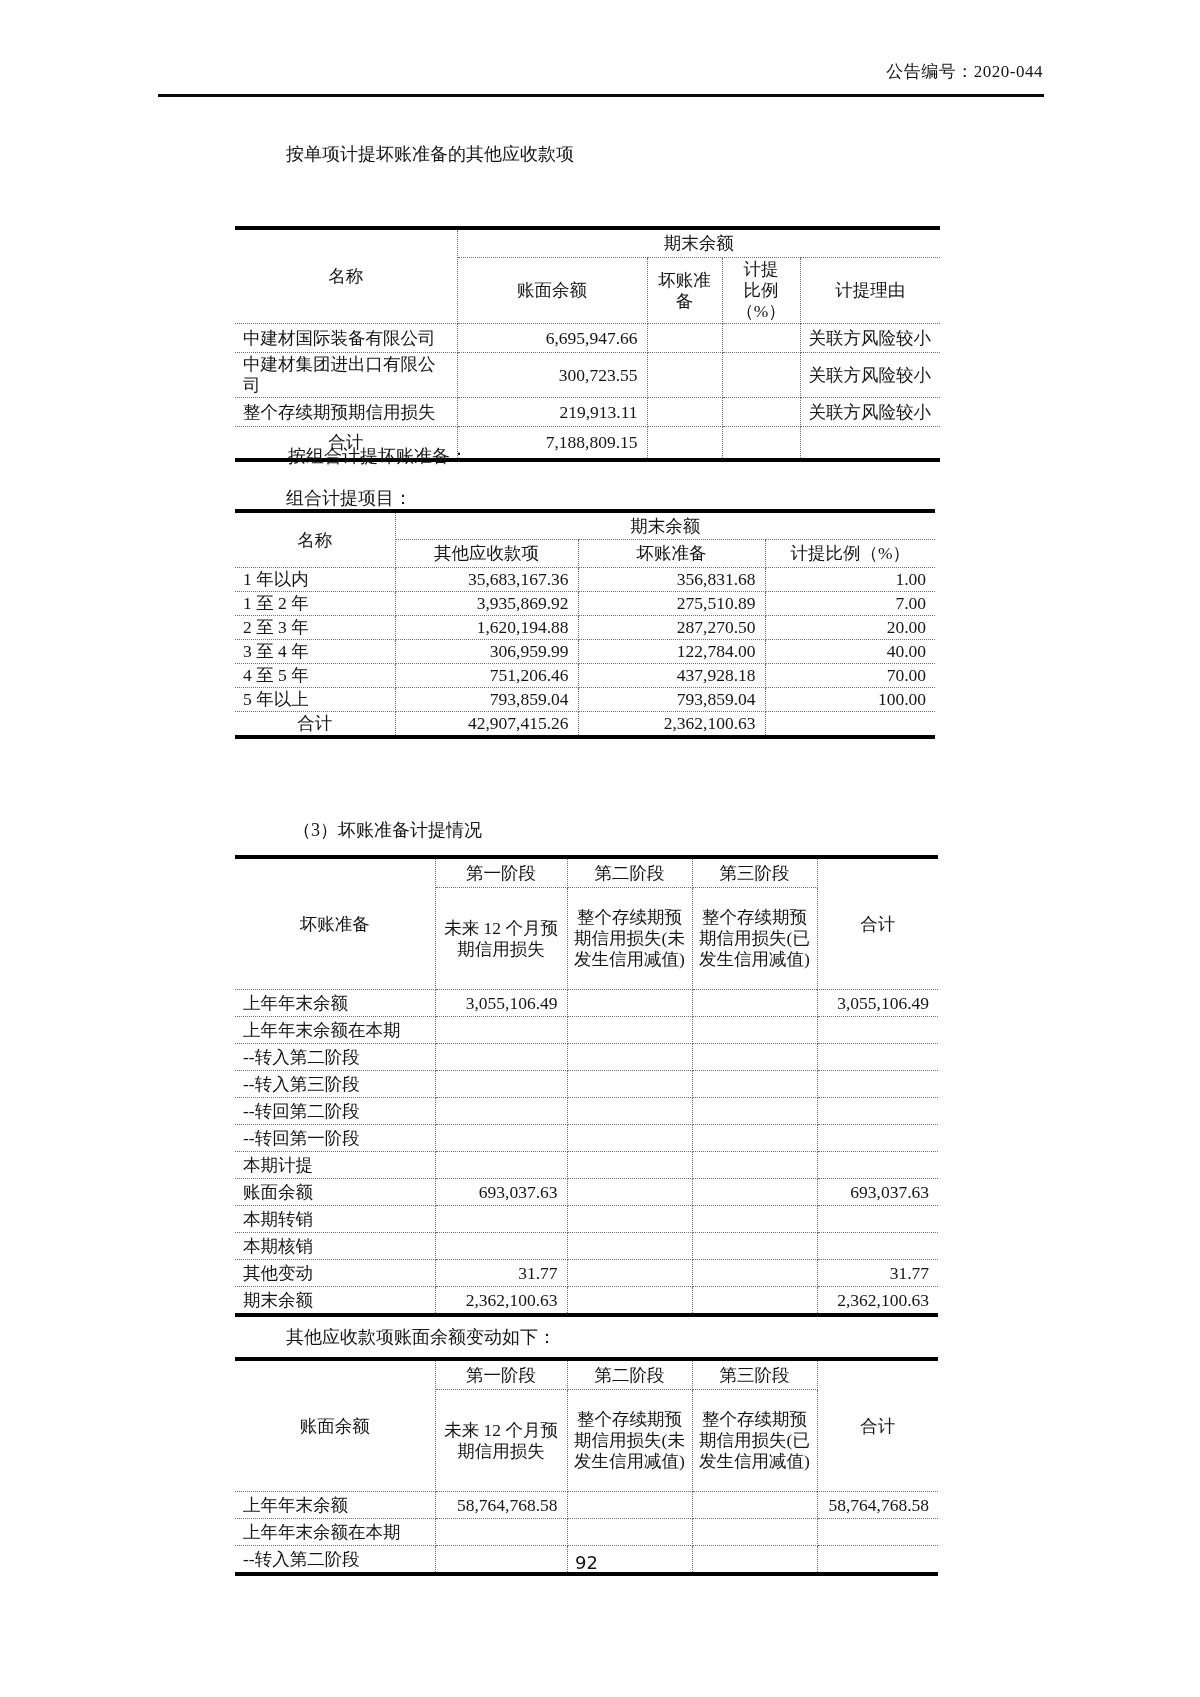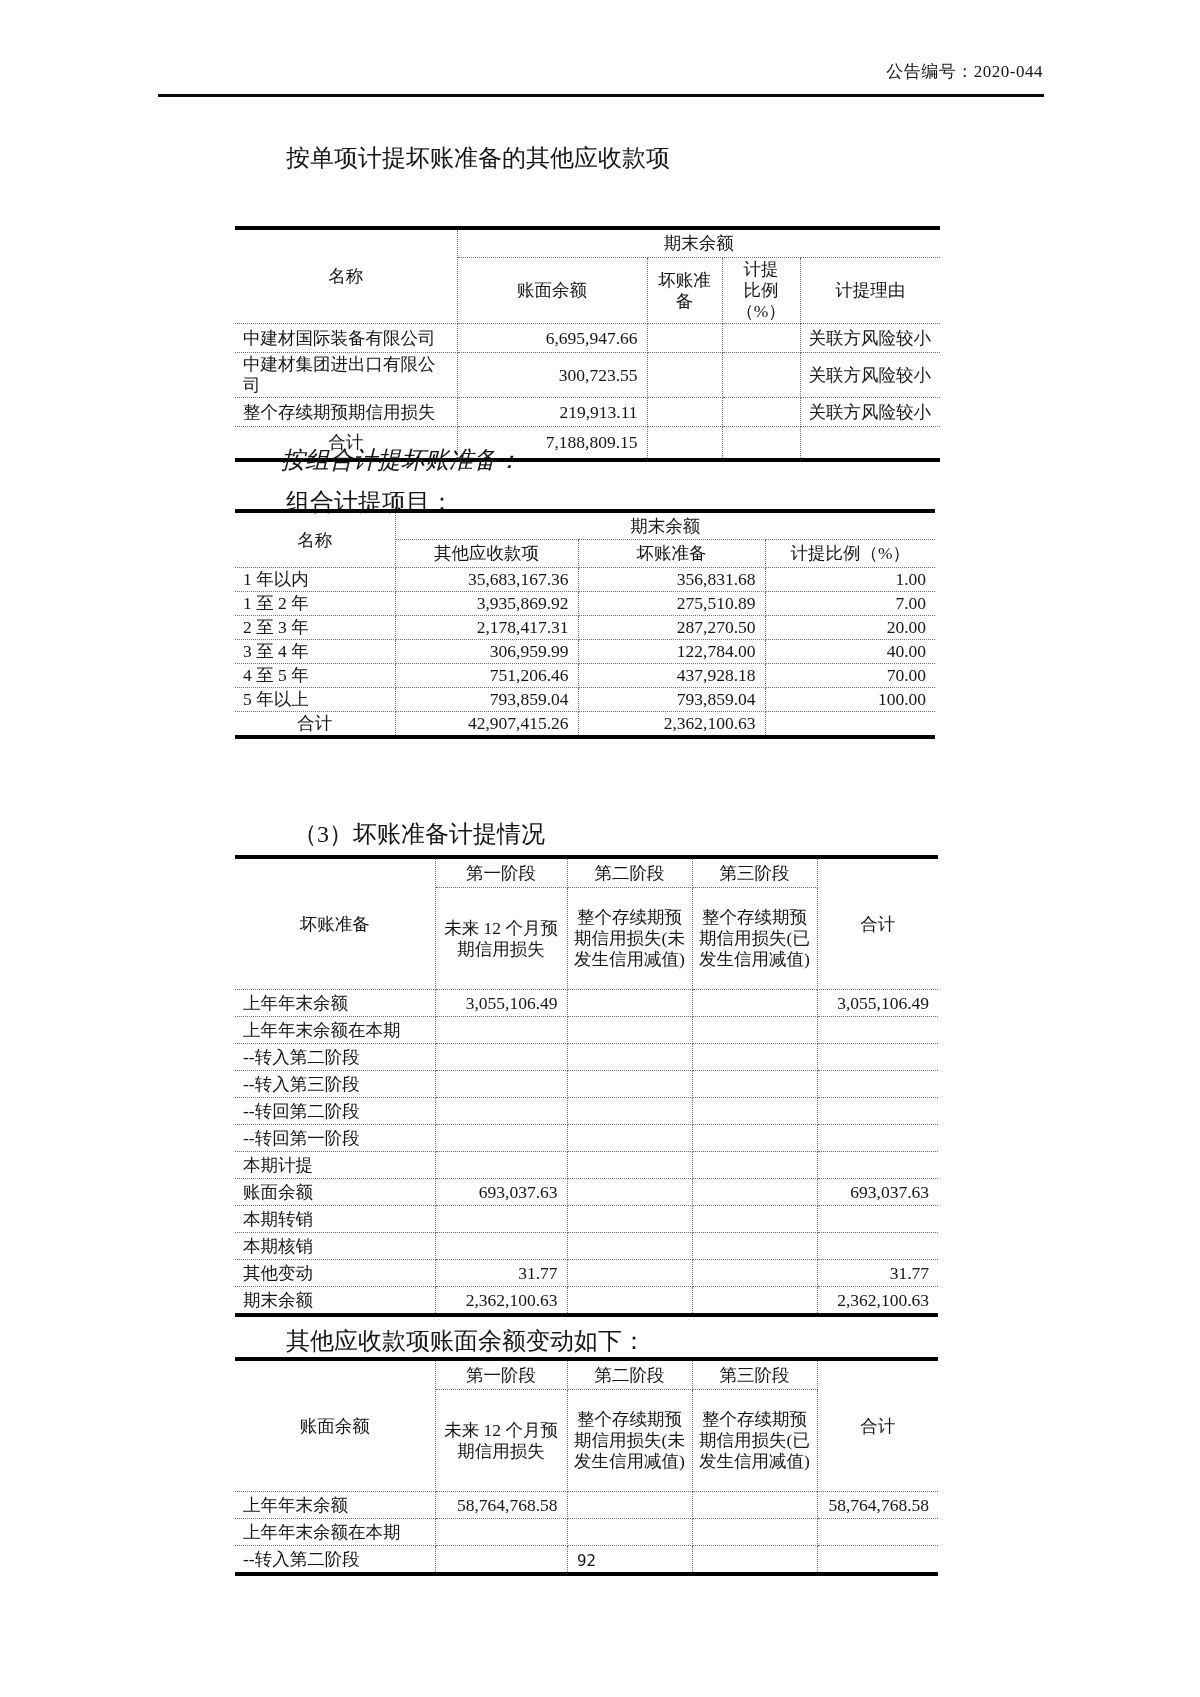--- a/index.html
+++ b/index.html
@@ -4,21 +4,21 @@
 <style>
   html,body{margin:0;padding:0;}
   body{
     width:1200px;height:1697px;background:#ffffff;position:relative;
     font-family:"Liberation Serif","DejaVu Serif",serif;color:#151515;
     -webkit-font-smoothing:antialiased;
   }
   .abs{position:absolute;}
   .doc-header{top:60px;right:157px;font-size:17px;letter-spacing:0.5px;}
   .header-rule{top:94px;left:158px;width:886px;height:3px;background:#0a0a0a;}
-  .sec-title{font-size:24px;white-space:nowrap;}
+  .sec-title{font-size:18px;white-space:nowrap;}
   .t1{left:235px;top:226px;width:705px;}
   .t2{left:235px;top:509px;width:700px;}
   .t3{left:235px;top:855px;width:703px;}
   .t4{left:235px;top:1357px;width:703px;}
   table{
     border-collapse:collapse;table-layout:fixed;
     border-top:4px solid #000;border-bottom:4px solid #000;
   }
   th,td{
     font-weight:normal;font-size:17.5px;line-height:1.2;
@@ -35,21 +35,21 @@
   .t1 .h2 th{height:56px;}
   .t1 td{height:26px;}
   .t1 .total-row td{height:29px;}
   .t2 .h1 th{height:24px;}
   .t2 .h2 th{height:25px;}
   .t2 td{height:21px;}
   .stage .h1 th{height:26px;}
   .stage .h2 th{height:99px;}
   .stage td{height:24px;}
   .page-num{left:235px;top:1552px;width:703px;text-align:center;
-    font-size:15px;font-family:"DejaVu Sans","Liberation Sans",sans-serif;}
+    font-size:18px;font-family:"DejaVu Sans","Liberation Sans",sans-serif;}
 </style>
 </head>
 <body>
 
 <div class="abs doc-header">公告编号：2020-044</div>
 <div class="abs header-rule"></div>
 
 <div class="abs sec-title" style="left:286px;top:142px;">按单项计提坏账准备的其他应收款项</div>
 
 <table class="abs t1">
@@ -104,21 +104,21 @@
     <tr class="total-row">
       <td class="ctr">合计</td>
       <td class="num">7,188,809.15</td>
       <td class="num"></td>
       <td class="num"></td>
       <td class="lbl"></td>
     </tr>
   </tbody>
 </table>
 
-<div class="abs sec-title" style="left:281px;top:444px;font-style:italic;">按组合计提坏账准备：</div>
+<div class="abs sec-title" style="left:288px;top:444px;">按组合计提坏账准备：</div>
 <div class="abs sec-title" style="left:286px;top:486px;">组合计提项目：</div>
 
 <table class="abs t2">
   <colgroup>
       <col style="width:160px">
       <col style="width:183px">
       <col style="width:187px">
       <col style="width:170px">
     </colgroup>
   <thead>
@@ -143,21 +143,21 @@
 
       <tr>
         <td class="lbl">1 至 2 年</td>
         <td class="num">3,935,869.92</td>
         <td class="num">275,510.89</td>
         <td class="num">7.00</td>
       </tr>
 
       <tr>
         <td class="lbl">2 至 3 年</td>
-        <td class="num">2,178,417.31</td>
+        <td class="num">1,620,194.88</td>
         <td class="num">287,270.50</td>
         <td class="num">20.00</td>
       </tr>
 
       <tr>
         <td class="lbl">3 至 4 年</td>
         <td class="num">306,959.99</td>
         <td class="num">122,784.00</td>
         <td class="num">40.00</td>
       </tr>

